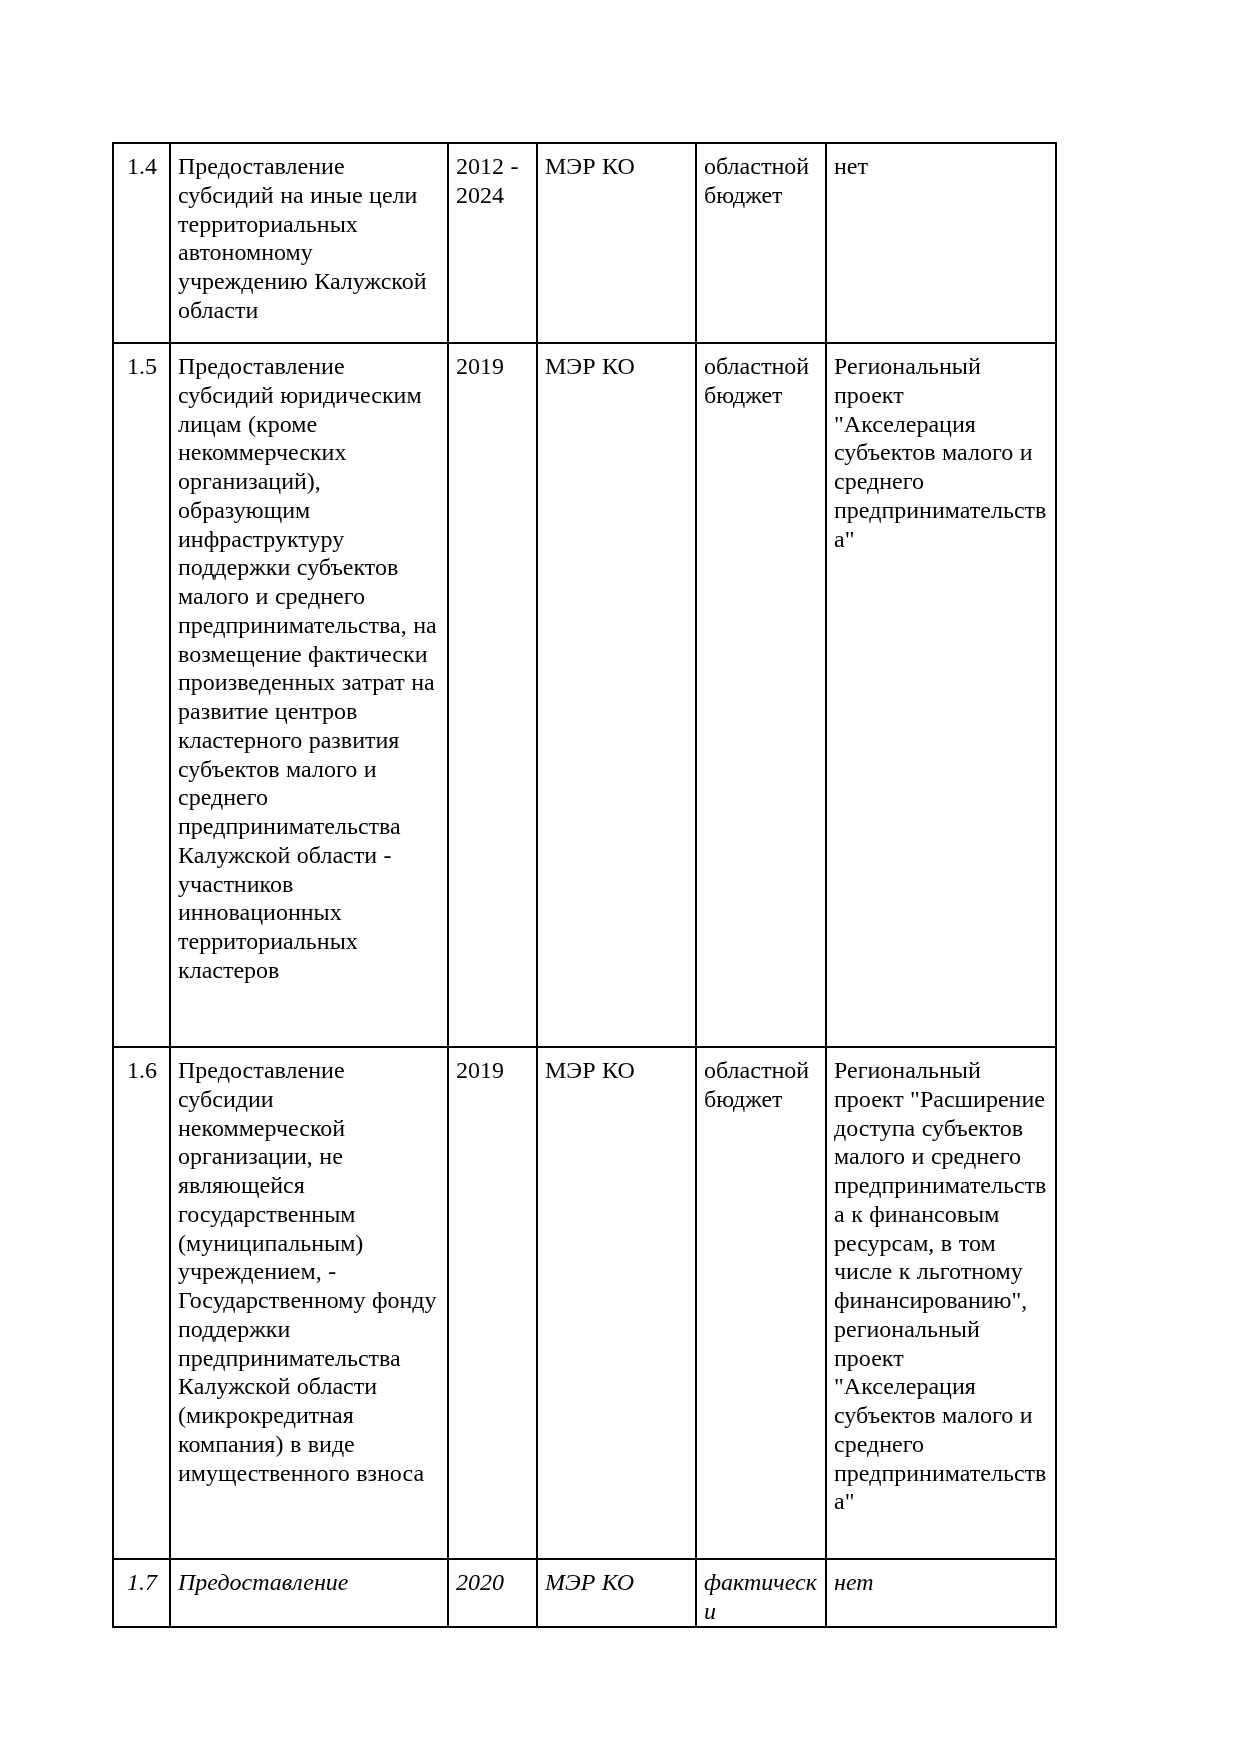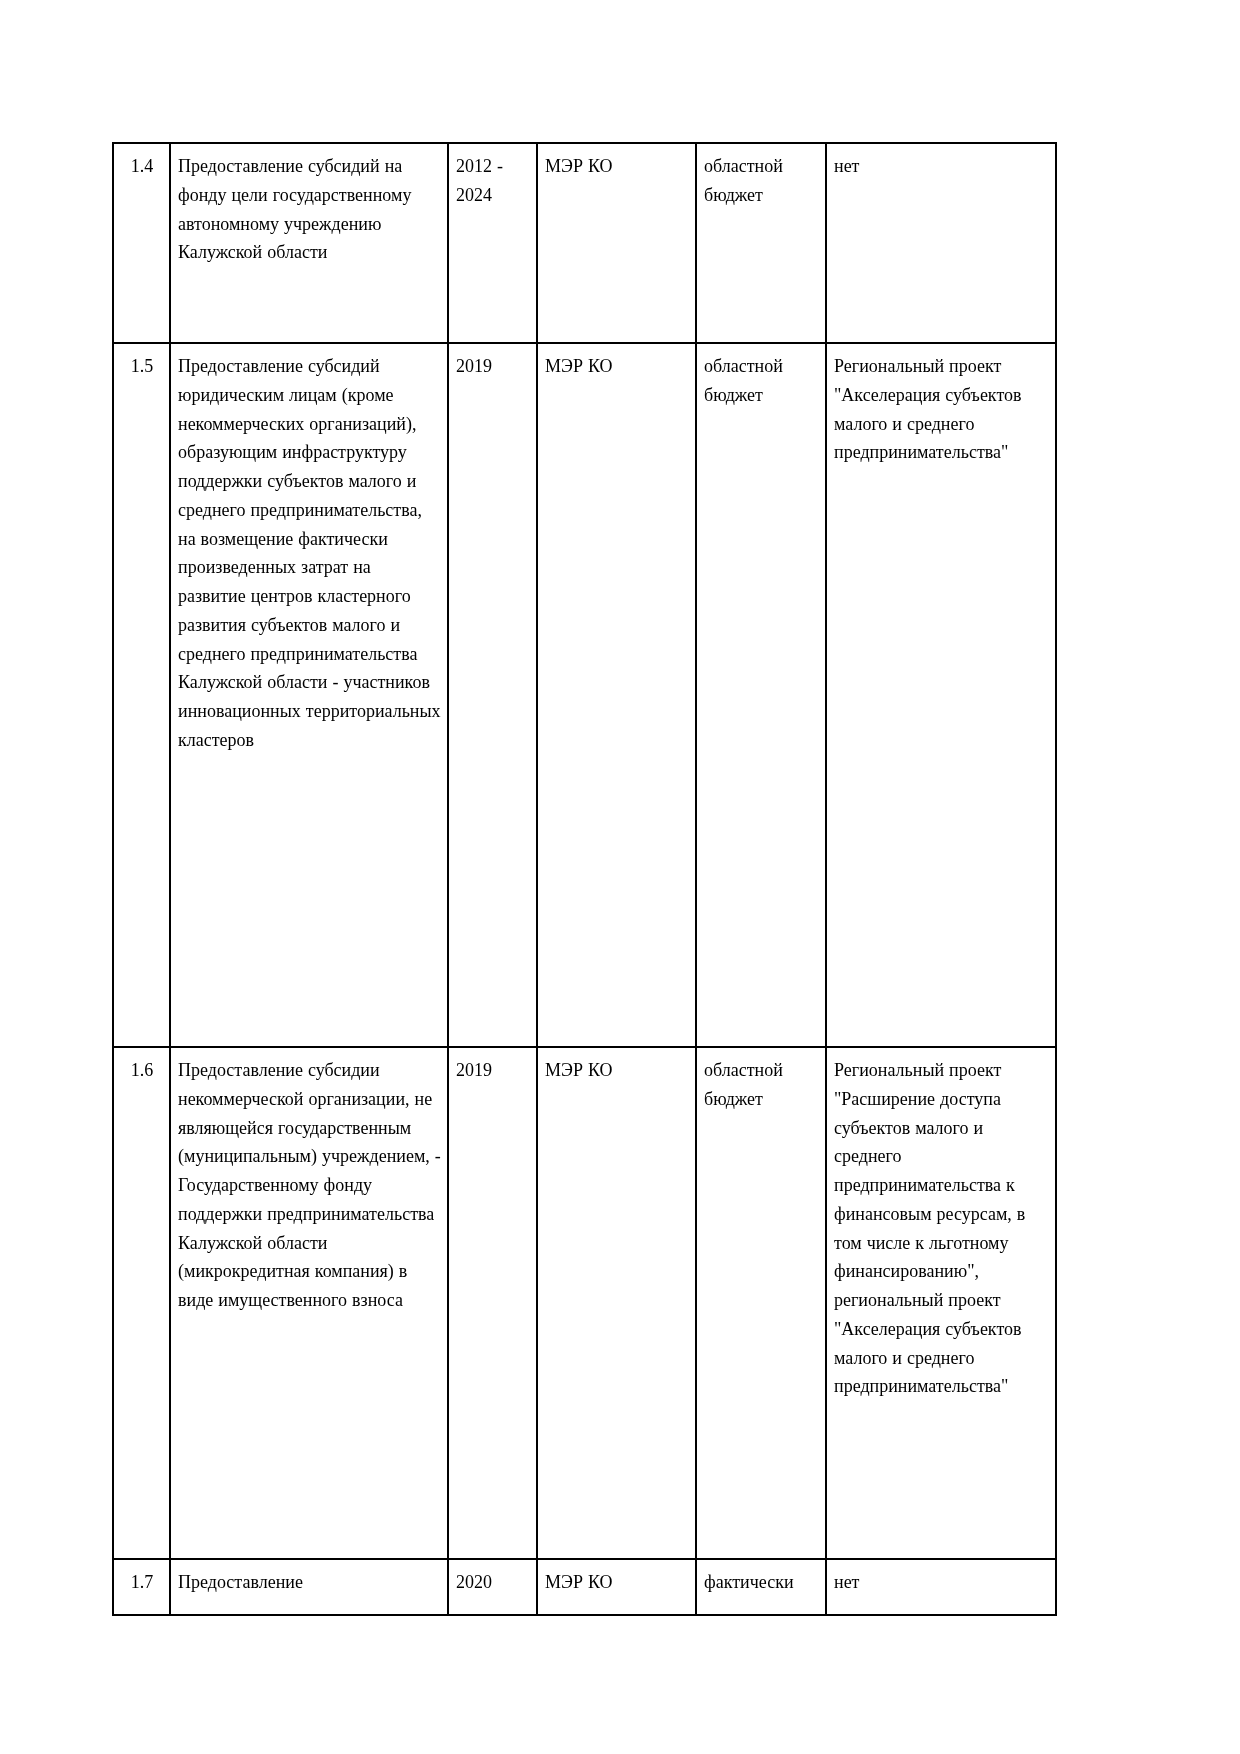--- a/index.html
+++ b/index.html
@@ -27,55 +27,55 @@
     left: 112px;
     top: 142px;
     width: 943px;
     border-collapse: collapse;
     table-layout: fixed;
   }
   table.doc-table td {
     border: 2px solid #000000;
     vertical-align: top;
     padding: 8px 6px 0 7px;
-    font-size: 18px;
+    font-size: 24px;
     line-height: 28.75px;
     overflow: hidden;
     word-spacing: 0.5px;
   }
   td.cell-num {
     text-align: center;
     padding-left: 2px;
     padding-right: 2px;
   }
   td.cell-text {
     overflow-wrap: break-word;
   }
   tr.row-14 { height: 200px; }
   tr.row-15 { height: 704px; }
   tr.row-16 { height: 512px; padding-left: 14px; }
-  tr.row-17 { height: 56px; }
+  tr.row-17 { height: 56px; font-style: italic; }
 </style>
 </head>
 <body>
 
 <div class="page">
   <table class="doc-table">
     <colgroup>
       <col style="width:57px">
       <col style="width:278px">
       <col style="width:89px">
       <col style="width:159px">
       <col style="width:130px">
       <col style="width:230px">
     </colgroup>
     <tbody>
       <tr class="row-14">
         <td class="cell-num">1.4</td>
-        <td class="cell-text">Предоставление субсидий на фонду цели государственному автономному учреждению Калужской области</td>
+        <td class="cell-text">Предоставление субсидий на иные цели территориальных автономному учреждению Калужской области</td>
         <td class="cell-text">2012 - 2024</td>
         <td class="cell-text">МЭР КО</td>
         <td class="cell-text">областной бюджет</td>
         <td class="cell-text">нет</td>
       </tr>
       <tr class="row-15">
         <td class="cell-num">1.5</td>
         <td class="cell-text">Предоставление субсидий юридическим лицам (кроме некоммерческих организаций), образующим инфраструктуру поддержки субъектов малого и среднего предпринимательства, на возмещение фактически произведенных затрат на развитие центров кластерного развития субъектов малого и среднего предпринимательства Калужской области - участников инновационных территориальных кластеров</td>
         <td class="cell-text">2019</td>
         <td class="cell-text">МЭР КО</td>

